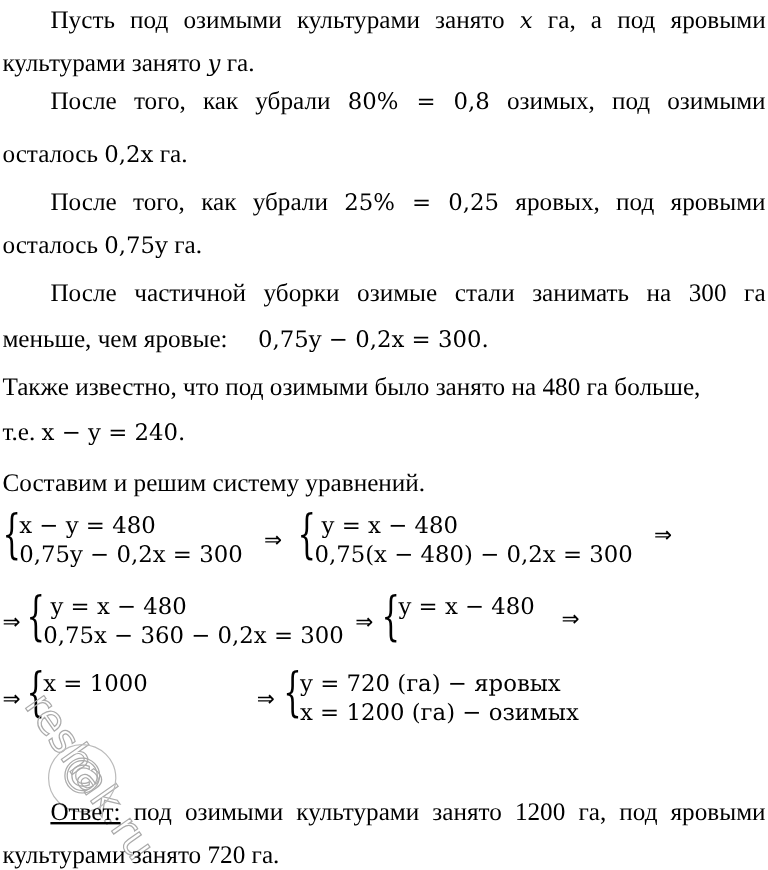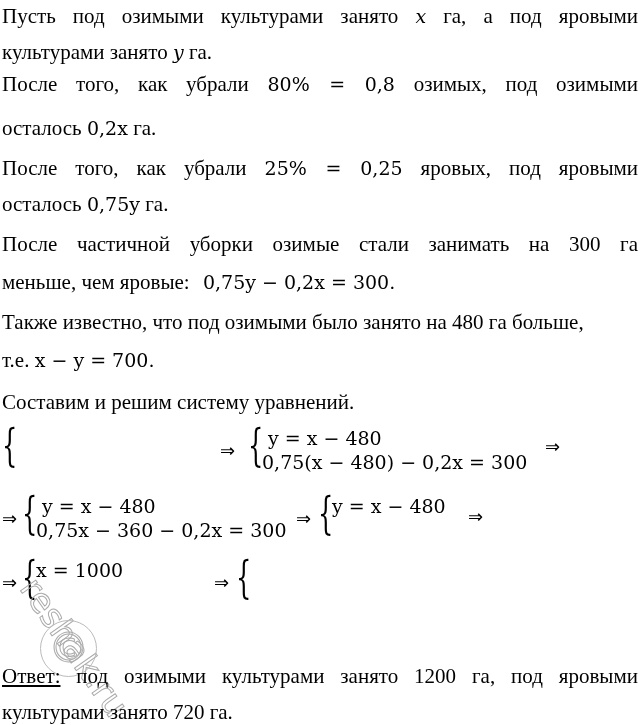--- a/index.html
+++ b/index.html
@@ -4,21 +4,21 @@
 <style>
   html, body { margin: 0; padding: 0; background: #ffffff; }
   body {
     width: 640px; height: 725px; position: relative; overflow: hidden;
     font-family: "Liberation Serif", serif; color: #000;
   }
   .line {
     position: absolute; left: 2px; right: 2px;
     font-size: 21px; line-height: 24px; white-space: nowrap;
   }
-  .just { text-align: justify; text-align-last: justify; }
+  .just { text-align: justify; text-align-last: justify; margin-left: 40px; }
   .m { font-family: "DejaVu Serif", serif; font-size: 19px; }
   .mi { font-style: italic; }
   .sys {
     position: absolute; font-family: "DejaVu Serif", serif; font-size: 19px;
     line-height: 24px; white-space: nowrap;
   }
   .brace {
     position: absolute; font-size: 44px; line-height: 48px; top: -4px; left: 0;
     font-family: "DejaVu Serif", serif; transform: scaleX(0.55); transform-origin: left;
   }
@@ -75,37 +75,41 @@
   <span>осталось</span>
   <span class="m">0,75y</span>
   <span>га.</span>
 </div>
 
 <div class="line just" style="top:232px">
   <span>После частичной уборки озимые стали занимать на 300 га</span>
 </div>
 <div class="line" style="top:270px">
   <span>меньше, чем яровые:</span>
-  <span class="m" style="margin-left:8px">0,75y − 0,2x = 300.</span>
+  <span class="m" style="margin-left:20px">0,75y − 0,2x = 300.</span>
 </div>
 
 <div class="line" style="top:310px">
   <span>Также известно, что под озимыми было занято на 480 га больше,</span>
 </div>
 <div class="line" style="top:348px">
   <span>т.е.</span>
-  <span class="m">x − y = 700.</span>
+  <span class="m">x − y = 240.</span>
 </div>
 
 <div class="line" style="top:390px">
   <span>Составим и решим систему уравнений.</span>
 </div>
 
 <div class="sys" style="left:2px; top:426px; width:210px; height:48px">
   <span class="brace">{</span>
+  <div class="rows">
+    <div>x − y = 480</div>
+    <div>0,75y − 0,2x = 300</div>
+  </div>
 </div>
 <span class="arrow" style="left:220px; top:440px">⇒</span>
 <div class="sys" style="left:248px; top:426px; width:300px; height:48px">
   <span class="brace">{</span>
   <div class="rows">
     <div style="padding-left:6px">y = x − 480</div>
     <div>0,75(x − 480) − 0,2x = 300</div>
   </div>
 </div>
 <span class="arrow" style="left:545px; top:436px">⇒</span>
@@ -130,20 +134,24 @@
 <span class="arrow" style="left:2px; top:572px">⇒</span>
 <div class="sys" style="left:22px; top:558px; width:180px; height:48px">
   <span class="brace">{</span>
   <div class="rows">
     <div>x = 1000</div>
   </div>
 </div>
 <span class="arrow" style="left:214px; top:572px">⇒</span>
 <div class="sys" style="left:236px; top:558px; width:270px; height:48px">
   <span class="brace">{</span>
+  <div class="rows">
+    <div>y = 720 (га) − яровых</div>
+    <div>x = 1200 (га) − озимых</div>
+  </div>
 </div>
 
 <div class="watermark">
   <span class="wm-text">reshak.ru</span>
   <span class="wm-c">©</span>
 </div>
 
 <div class="line just" style="top:664px">
   <span class="underline">Ответ:</span>
   <span>под озимыми культурами занято 1200 га, под яровыми</span>

